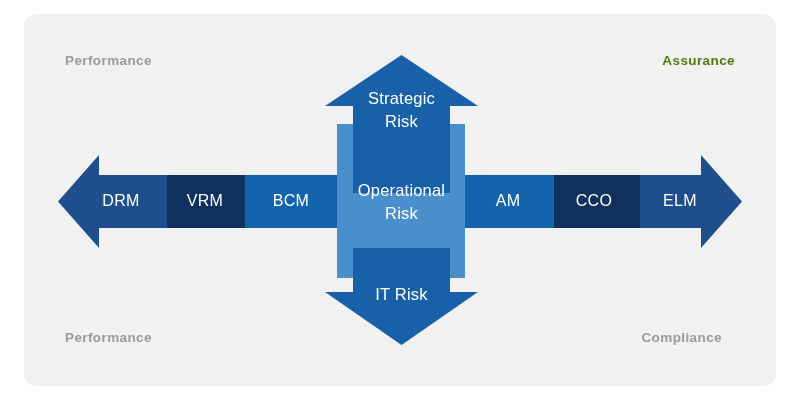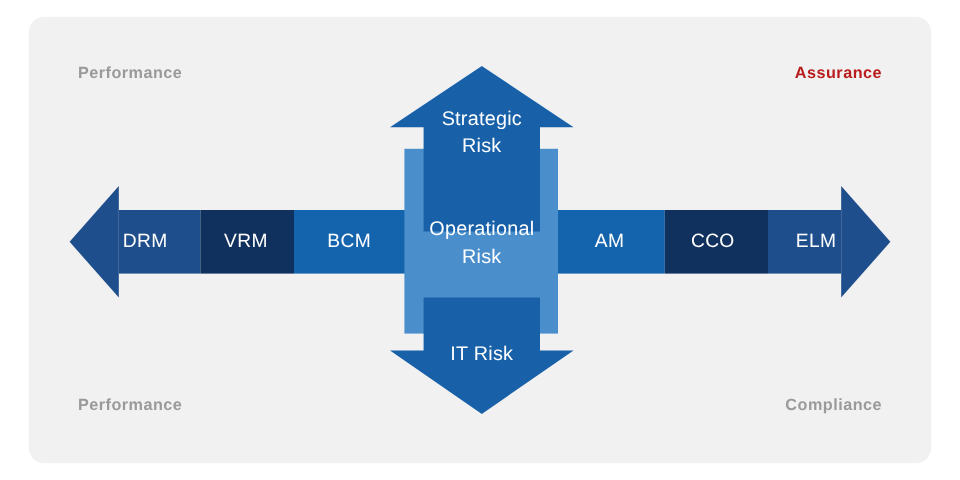--- a/index.html
+++ b/index.html
@@ -38,21 +38,21 @@
     position: absolute;
     font-size: 13.5px;
     font-weight: bold;
     color: #9a9a9a;
     letter-spacing: 0.4px;
     white-space: nowrap;
   }
   .corner-tl { left: 65px;  top: 53px; }
   .corner-tr { right: 65px; top: 53px; }
   .corner-bl { left: 65px;  bottom: 55px; }
-  .corner-br { right: 65px; bottom: 55px; text-align: right; }
+  .corner-br { right: 78px; bottom: 55px; text-align: right; }
 
   
   #stage {
     position: absolute;
     left: 0;
     top: 0;
     width: 800px;
     height: 400px;
   }
 
@@ -73,21 +73,21 @@
   }
 </style>
 </head>
 <body>
 
 <div id="canvas" style="background: rgb(255, 255, 255);">
 
   <div class="card" style="background: rgb(241, 241, 241);"></div>
 
   <div class="corner-label corner-tl" style="color: rgb(154, 154, 154);">Performance</div>
-  <div class="corner-label corner-tr" style="color: #b91c1c;">Assurance</div>
+  <div class="corner-label corner-tr" style="color: #4d7c0f;">Assurance</div>
   <div class="corner-label corner-bl" style="color: rgb(154, 154, 154);">Performance</div>
   <div class="corner-label corner-br" style="color: rgb(154, 154, 154);">Compliance</div>
 
   <svg id="stage" viewBox="0 0 800 400" xmlns="http://www.w3.org/2000/svg">
 
     <g>
 
       <polygon points="58,201.5 99,155 99,248" fill="#1f4e8c"></polygon>
 
       <rect x="99" y="175" width="68" height="53" fill="#1f4e8c"></rect>

